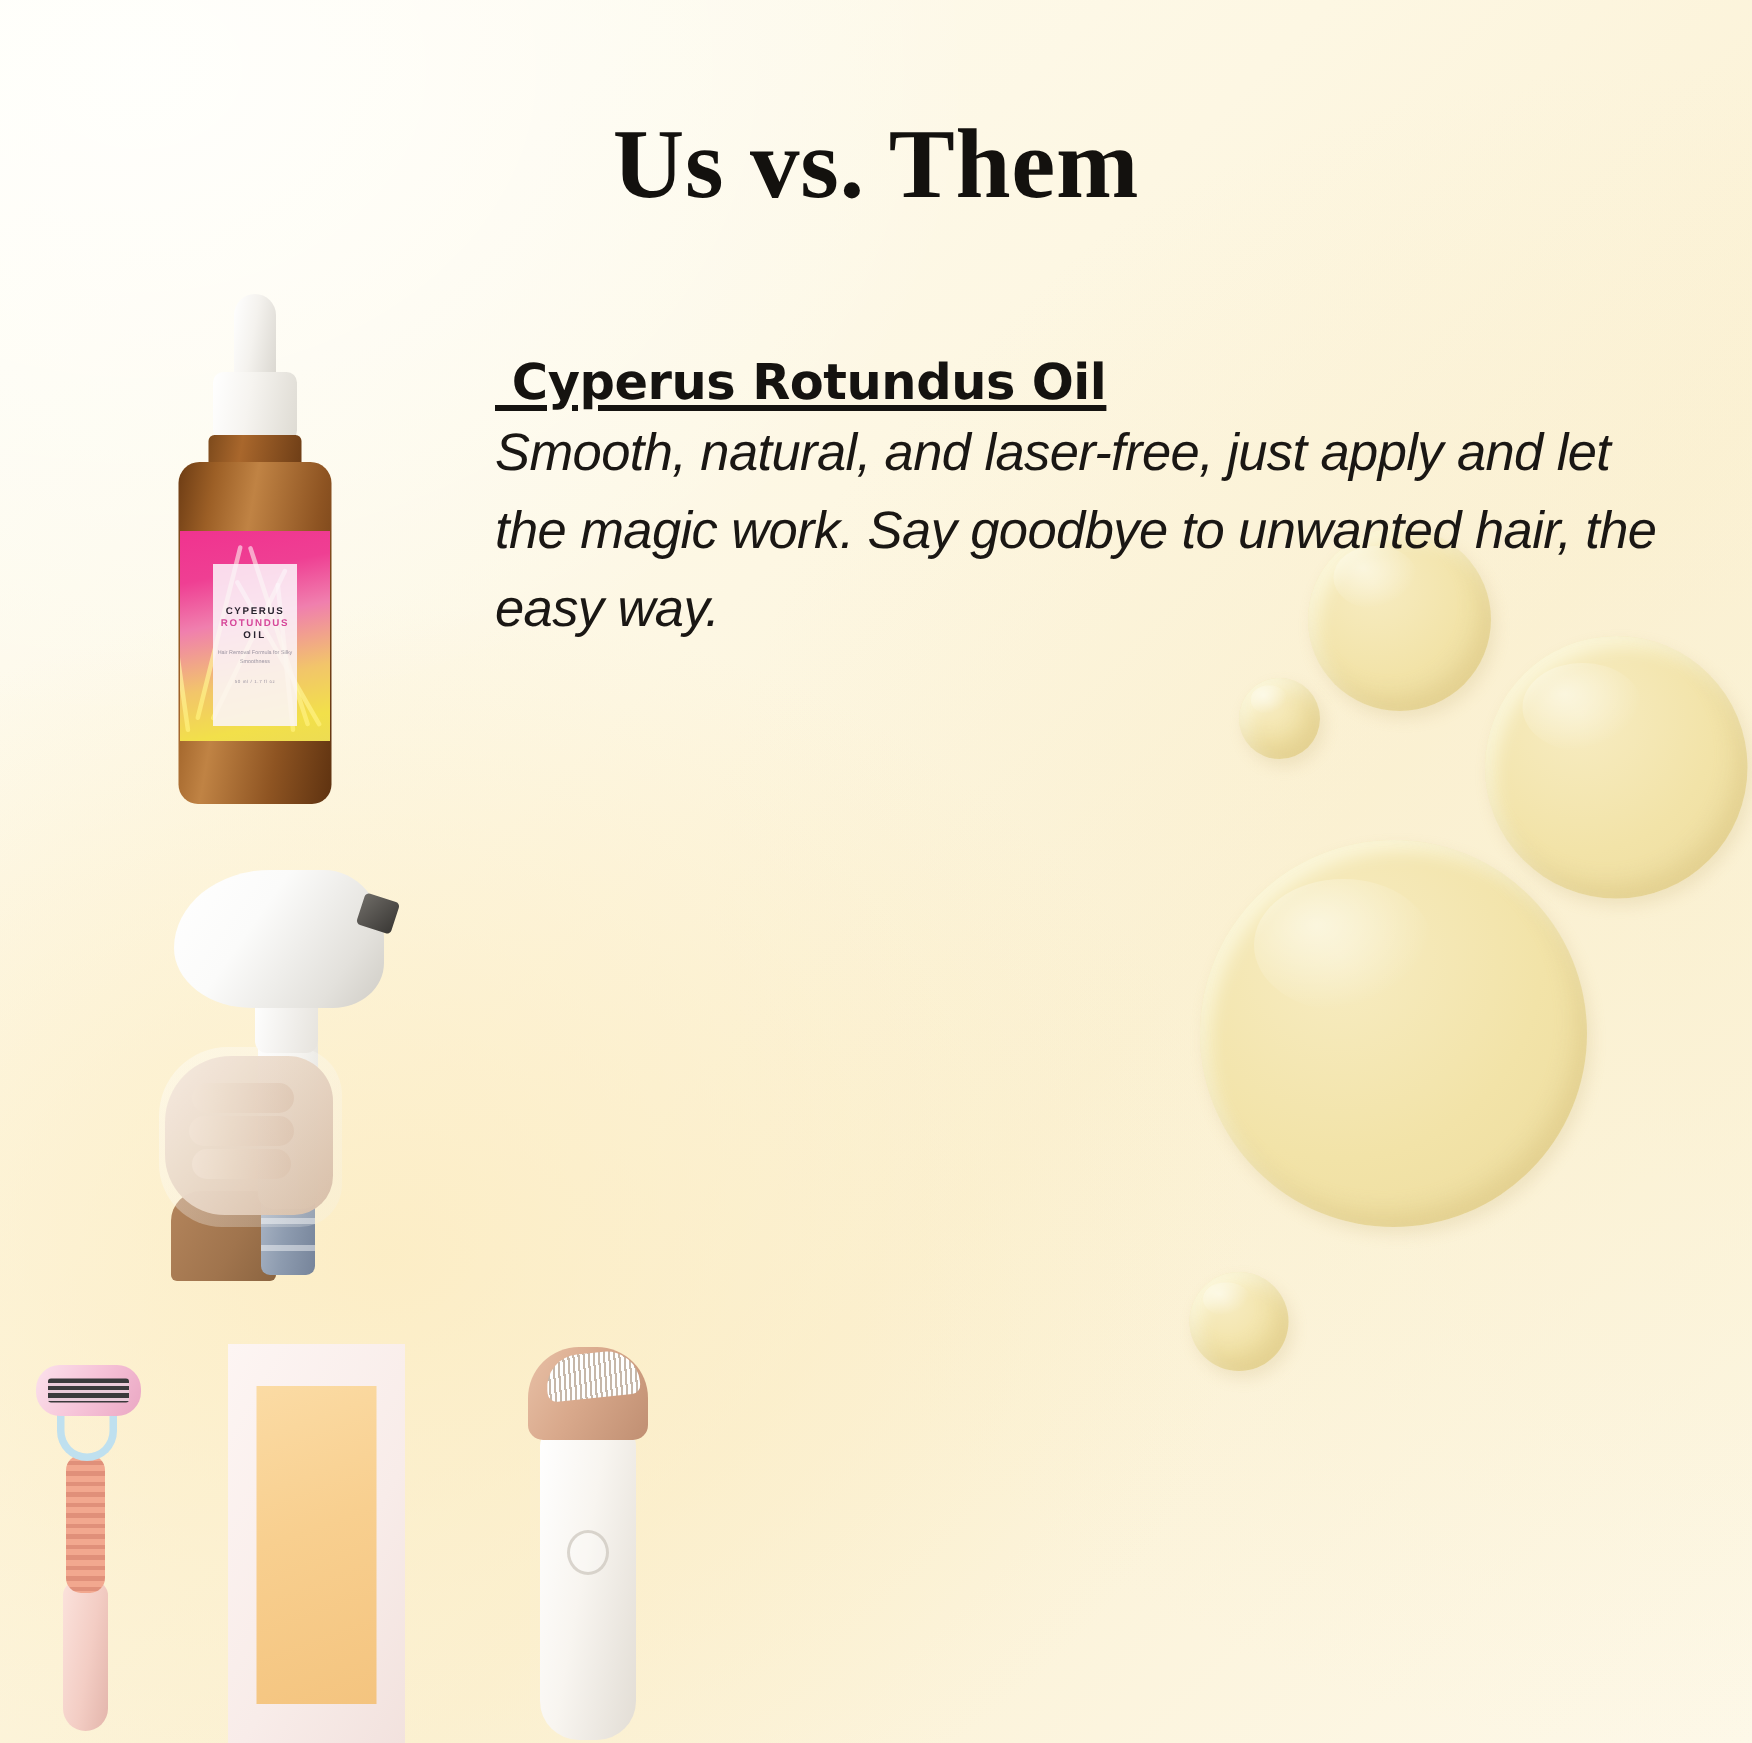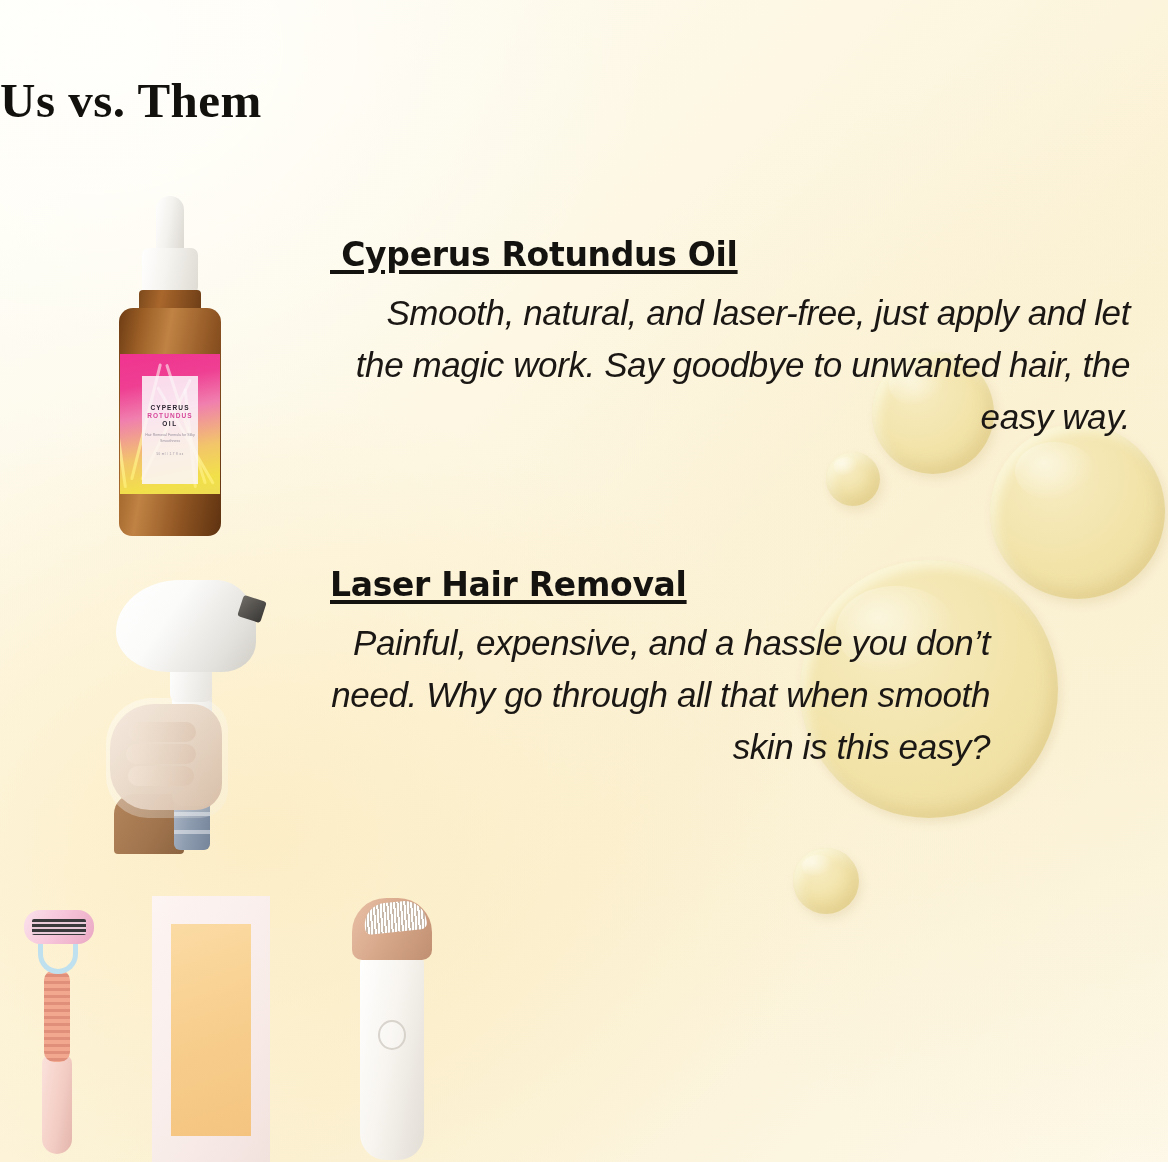--- a/index.html
+++ b/index.html
@@ -43,23 +43,24 @@
   #drop-1 { left:872px;  top:352px; width:122px; height:122px; }
   #drop-2 { left:826px;  top:452px; width:54px;  height:54px;  }
   #drop-3 { left:990px;  top:424px; width:175px; height:175px; }
   #drop-4 { left:800px;  top:560px; width:258px; height:258px; }
   #drop-5 { left:793px;  top:848px; width:66px;  height:66px;  }
 
   
   #title {
     position:absolute; z-index:5;
     left:0; right:0; top:72px;
+    text-align:center;
     font-family:"Liberation Serif", "DejaVu Serif", serif;
     font-weight:bold;
-    font-size:49px;
+    font-size:66px;
     letter-spacing:0.5px;
     color:#13110e;
   }
 
   
   .block { position:absolute; z-index:5; }
   .block h2 {
     font-family:"DejaVu Sans", "Liberation Sans", sans-serif;
     font-weight:bold;
     font-size:33px;
@@ -71,22 +72,21 @@
     text-underline-offset:4px;
     white-space:pre;
   }
   .block p {
     font-family:"Liberation Sans", "DejaVu Sans", sans-serif;
     font-style:italic;
     font-size:35px;
     line-height:1.49;
     color:#1a1714;
     letter-spacing:-0.4px;
-    margin-top:12px;
-    text-align:right;
+    margin-top:1px;
   }
   #block-oil      { left:330px; top:236px; width:800px; }
   #block-oil h2   { text-align:left; }
   #block-laser    { left:330px; top:566px; width:660px; }
   #block-other    { left:494px; top:880px; width:620px; }
 
   
   #product-oil { position:absolute; z-index:4; left:110px; top:196px; width:120px; height:340px; }
   .b-dropper-bulb {
     position:absolute; left:50%; transform:translateX(-50%);
@@ -334,19 +334,15 @@
     <div class="e-head"></div>
     <div class="e-bristles"></div>
     <div class="e-button"></div>
   </div>
 
   <div class="block" id="block-oil">
     <h2> Cyperus Rotundus Oil</h2>
     <p>Smooth, natural, and laser-free, just apply and let the magic work. Say goodbye to unwanted hair, the easy way.</p>
   </div>
 
-  <div class="block" id="block-laser">
-    <h2>Laser Hair Removal</h2>
-    <p>Painful, expensive, and a hassle you don’t need. Why go through all that when smooth skin is this easy?</p>
-  </div>
 
 
 </div>
 
 </body></html>

